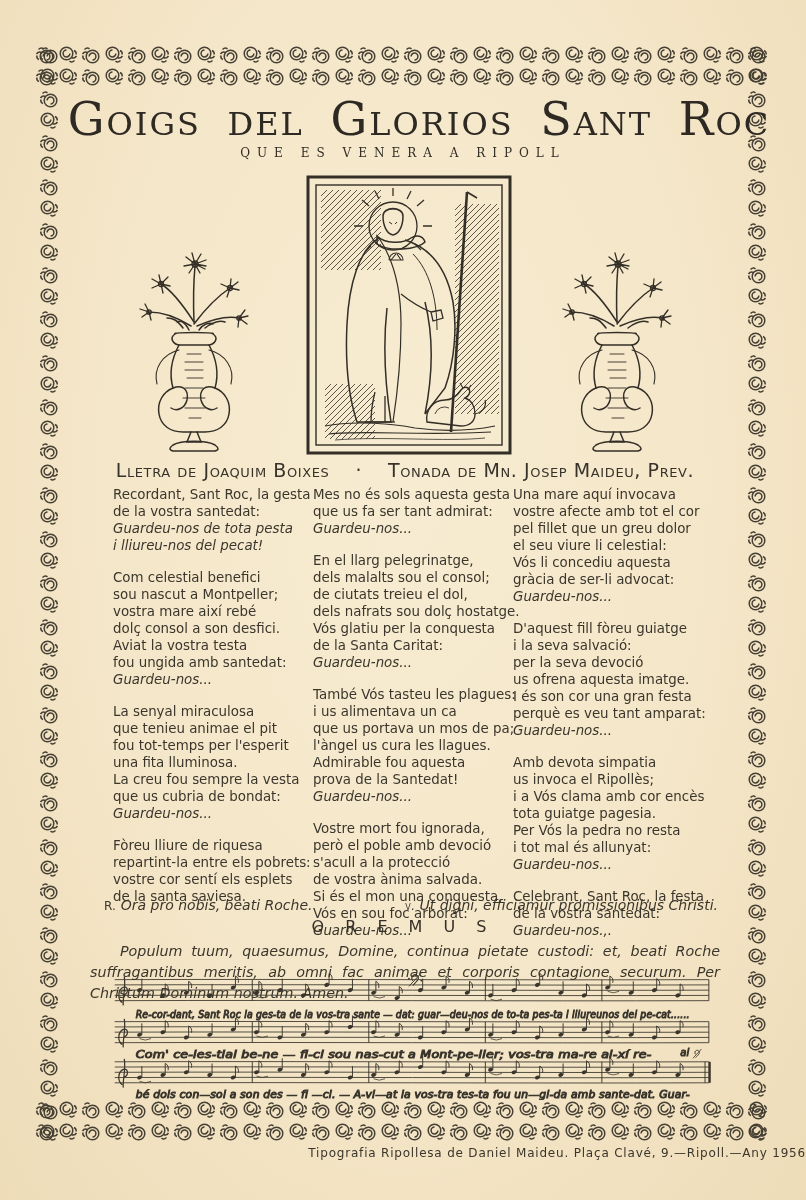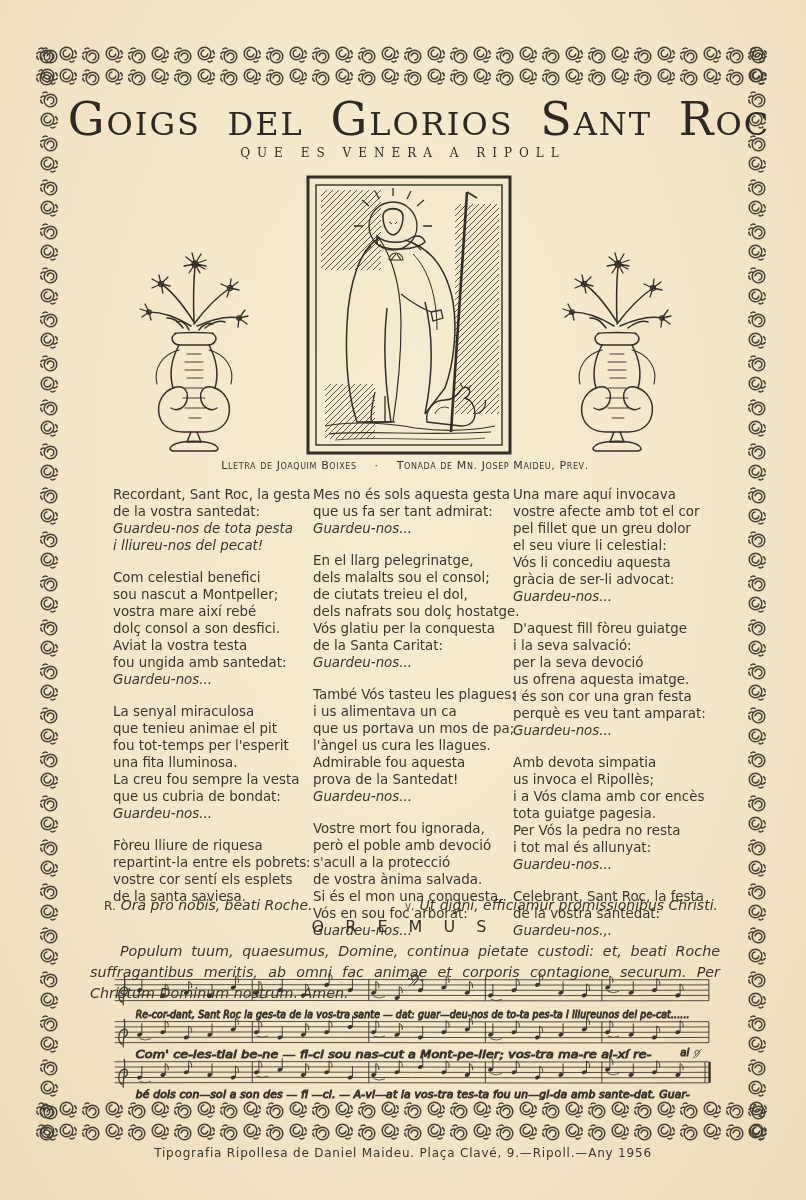--- a/index.html
+++ b/index.html
@@ -31,22 +31,22 @@
 
   
   .art{position:absolute;}
   #woodcut-frame{left:305px;top:174px;width:208px;height:282px;}
   #vase-left{left:133px;top:242px;width:122px;height:214px;}
   #vase-right{left:556px;top:242px;width:122px;height:214px;}
 
   
   #credits{
     position:absolute;left:90px;top:459px;width:630px;
-    display:flex;justify-content:center;gap:18px;align-items:flex-end;
-    font-variant:small-caps;font-size:11px;letter-spacing:0.6px;color:#38332a;
+    display:flex;justify-content:center;gap:26px;align-items:flex-end;
+    font-variant:small-caps;font-size:19px;letter-spacing:0.6px;color:#38332a;
   }
 
   
   #columns{
     position:absolute;left:113px;top:486px;width:608px;
     display:flex;gap:0;
   }
   .column{width:200px;font-size:13.4px;line-height:17px;color:#3b362c;}
   .stanza{margin-bottom:15px;}
   .line{white-space:nowrap;}
@@ -71,21 +71,21 @@
     text-align:justify;text-indent:30px;
   }
 
   
   #music{position:absolute;left:83px;top:972px;width:648px;height:128px;text-decoration:underline;}
   #music svg{display:block;}
   .lyric{font-size:10.5px;font-style:italic;fill:#3b362c;letter-spacing:0.2px;}
 
   
   #footer{
-    position:absolute;left:0;top:1146px;width:100%;text-align:center;
+    position:absolute;left:0;top:1146px;width:100%;text-align:right;
     font-size:12px;letter-spacing:0.8px;color:#3b362c;
   }
 </style>
 </head>
 <body>
 
 <div id="page">
 
   <div id="border-top" class="orn-strip h">
       <span class="orn-cell">

